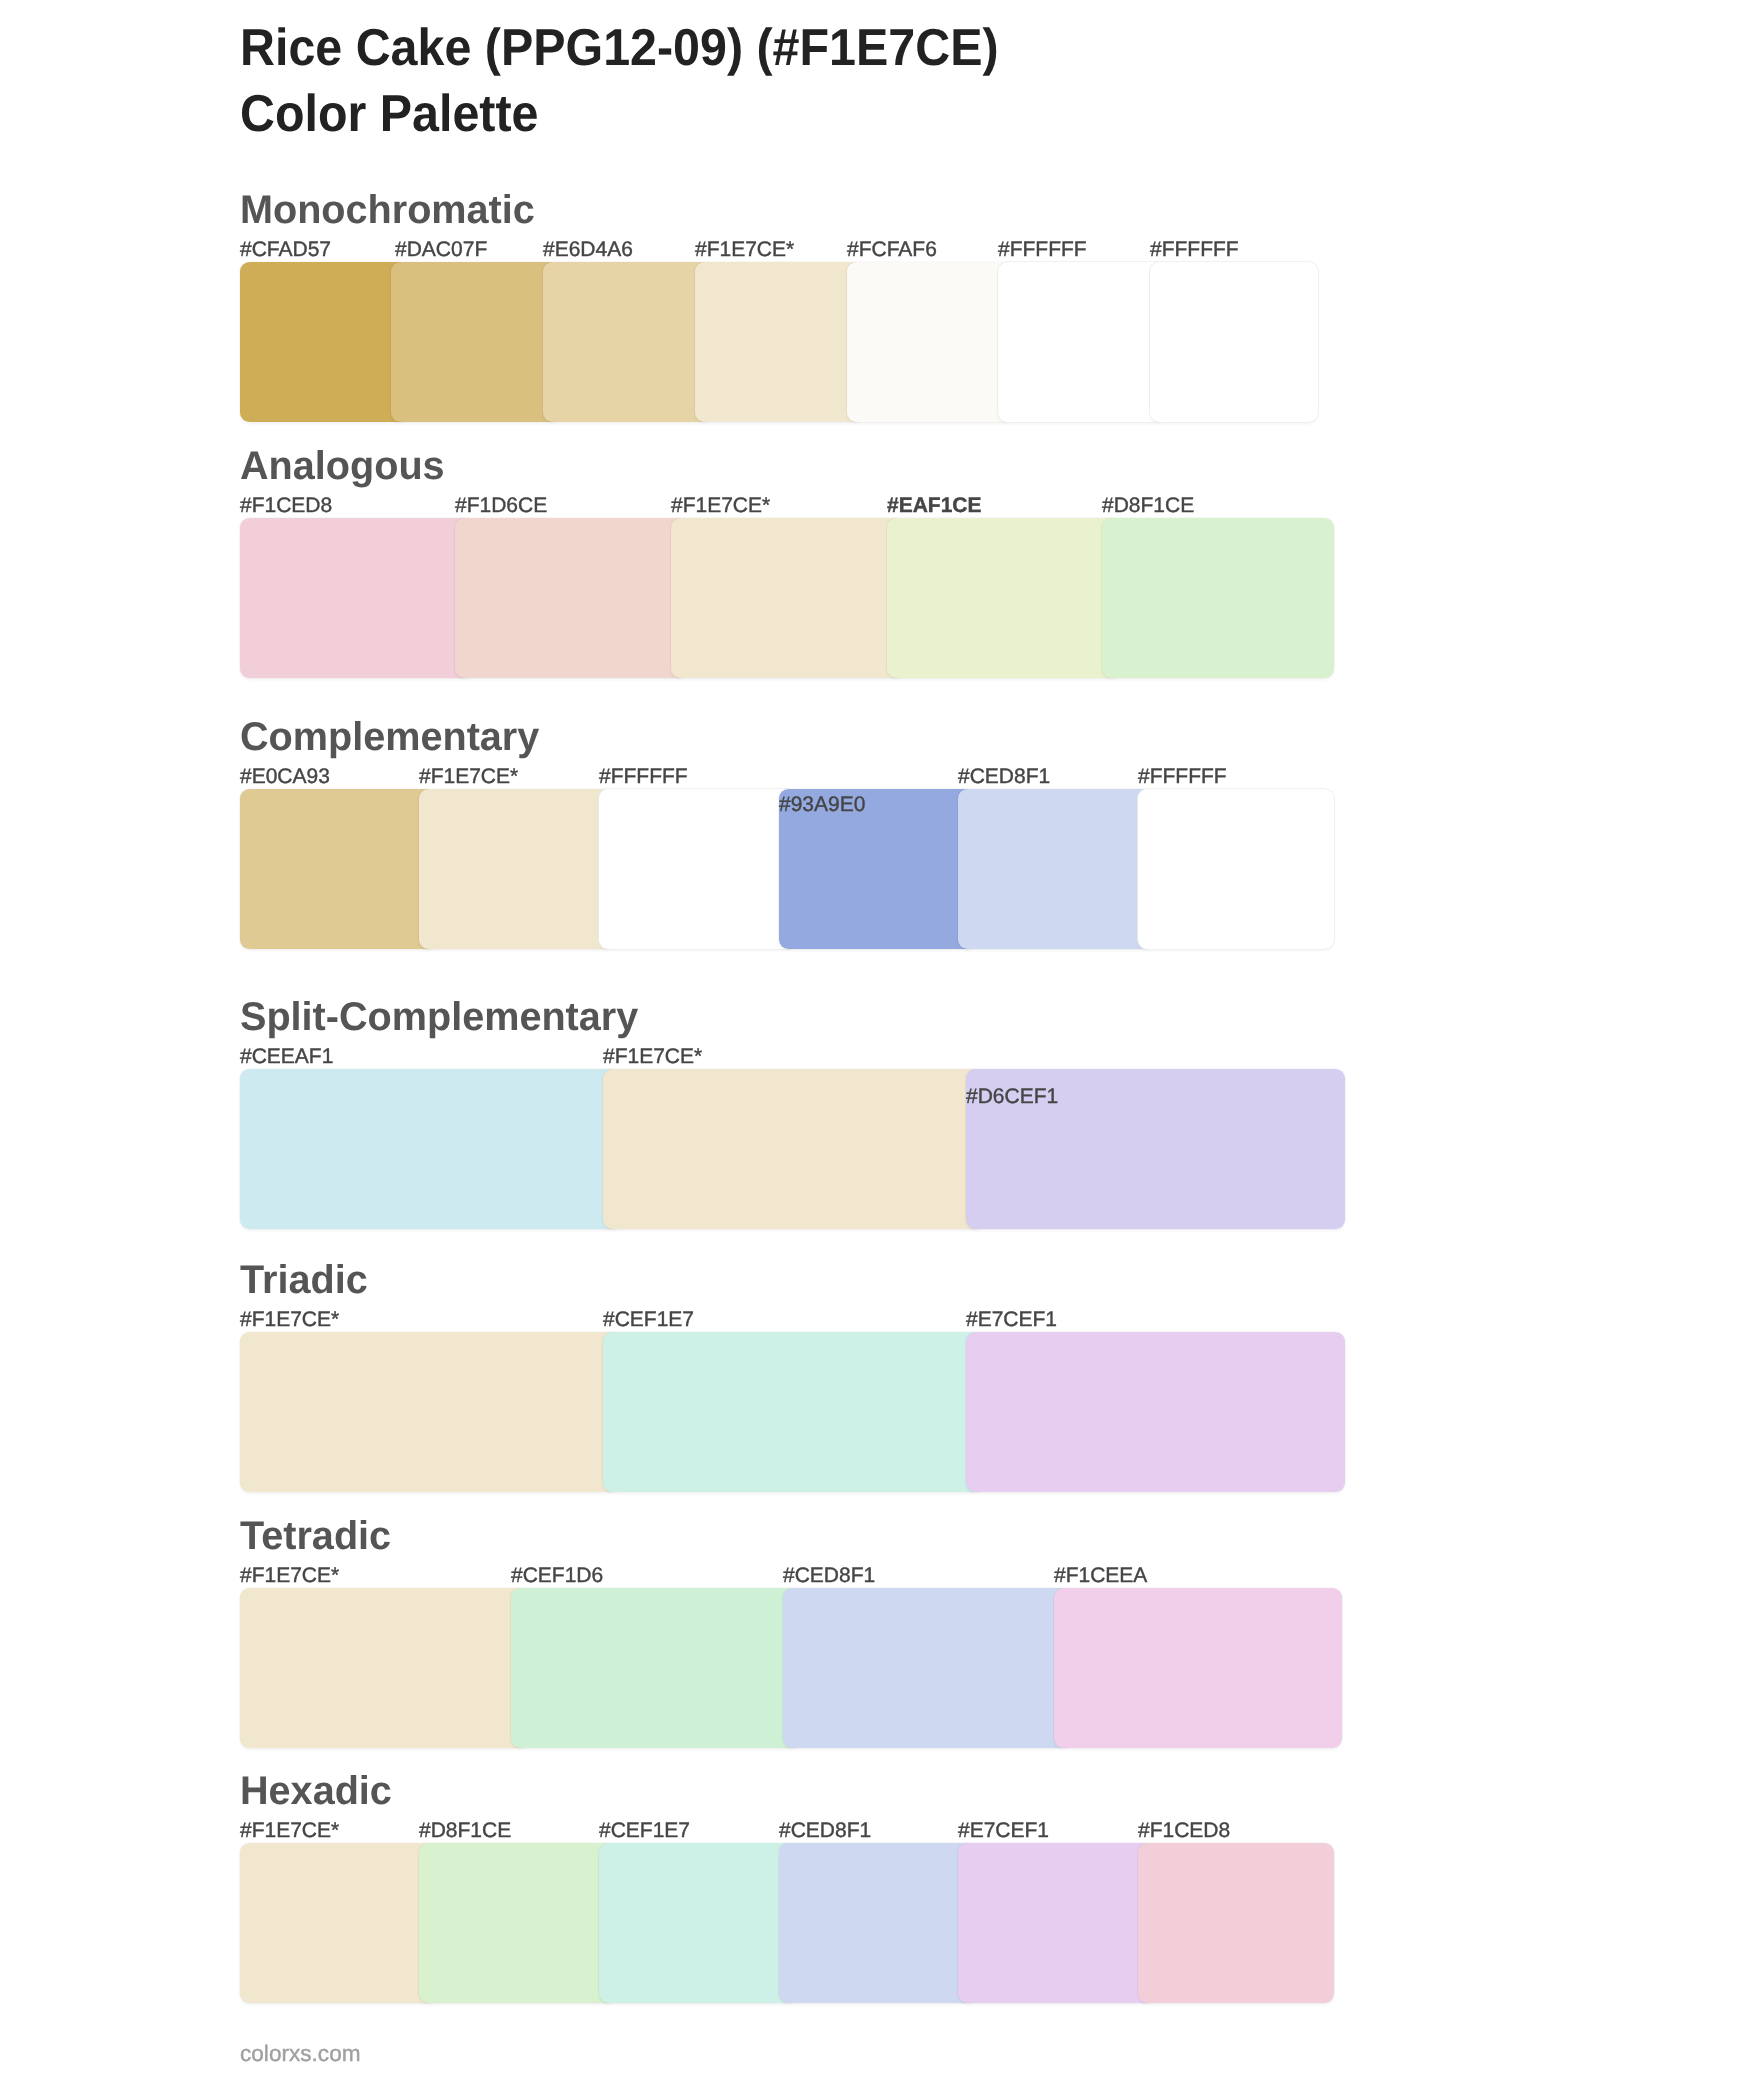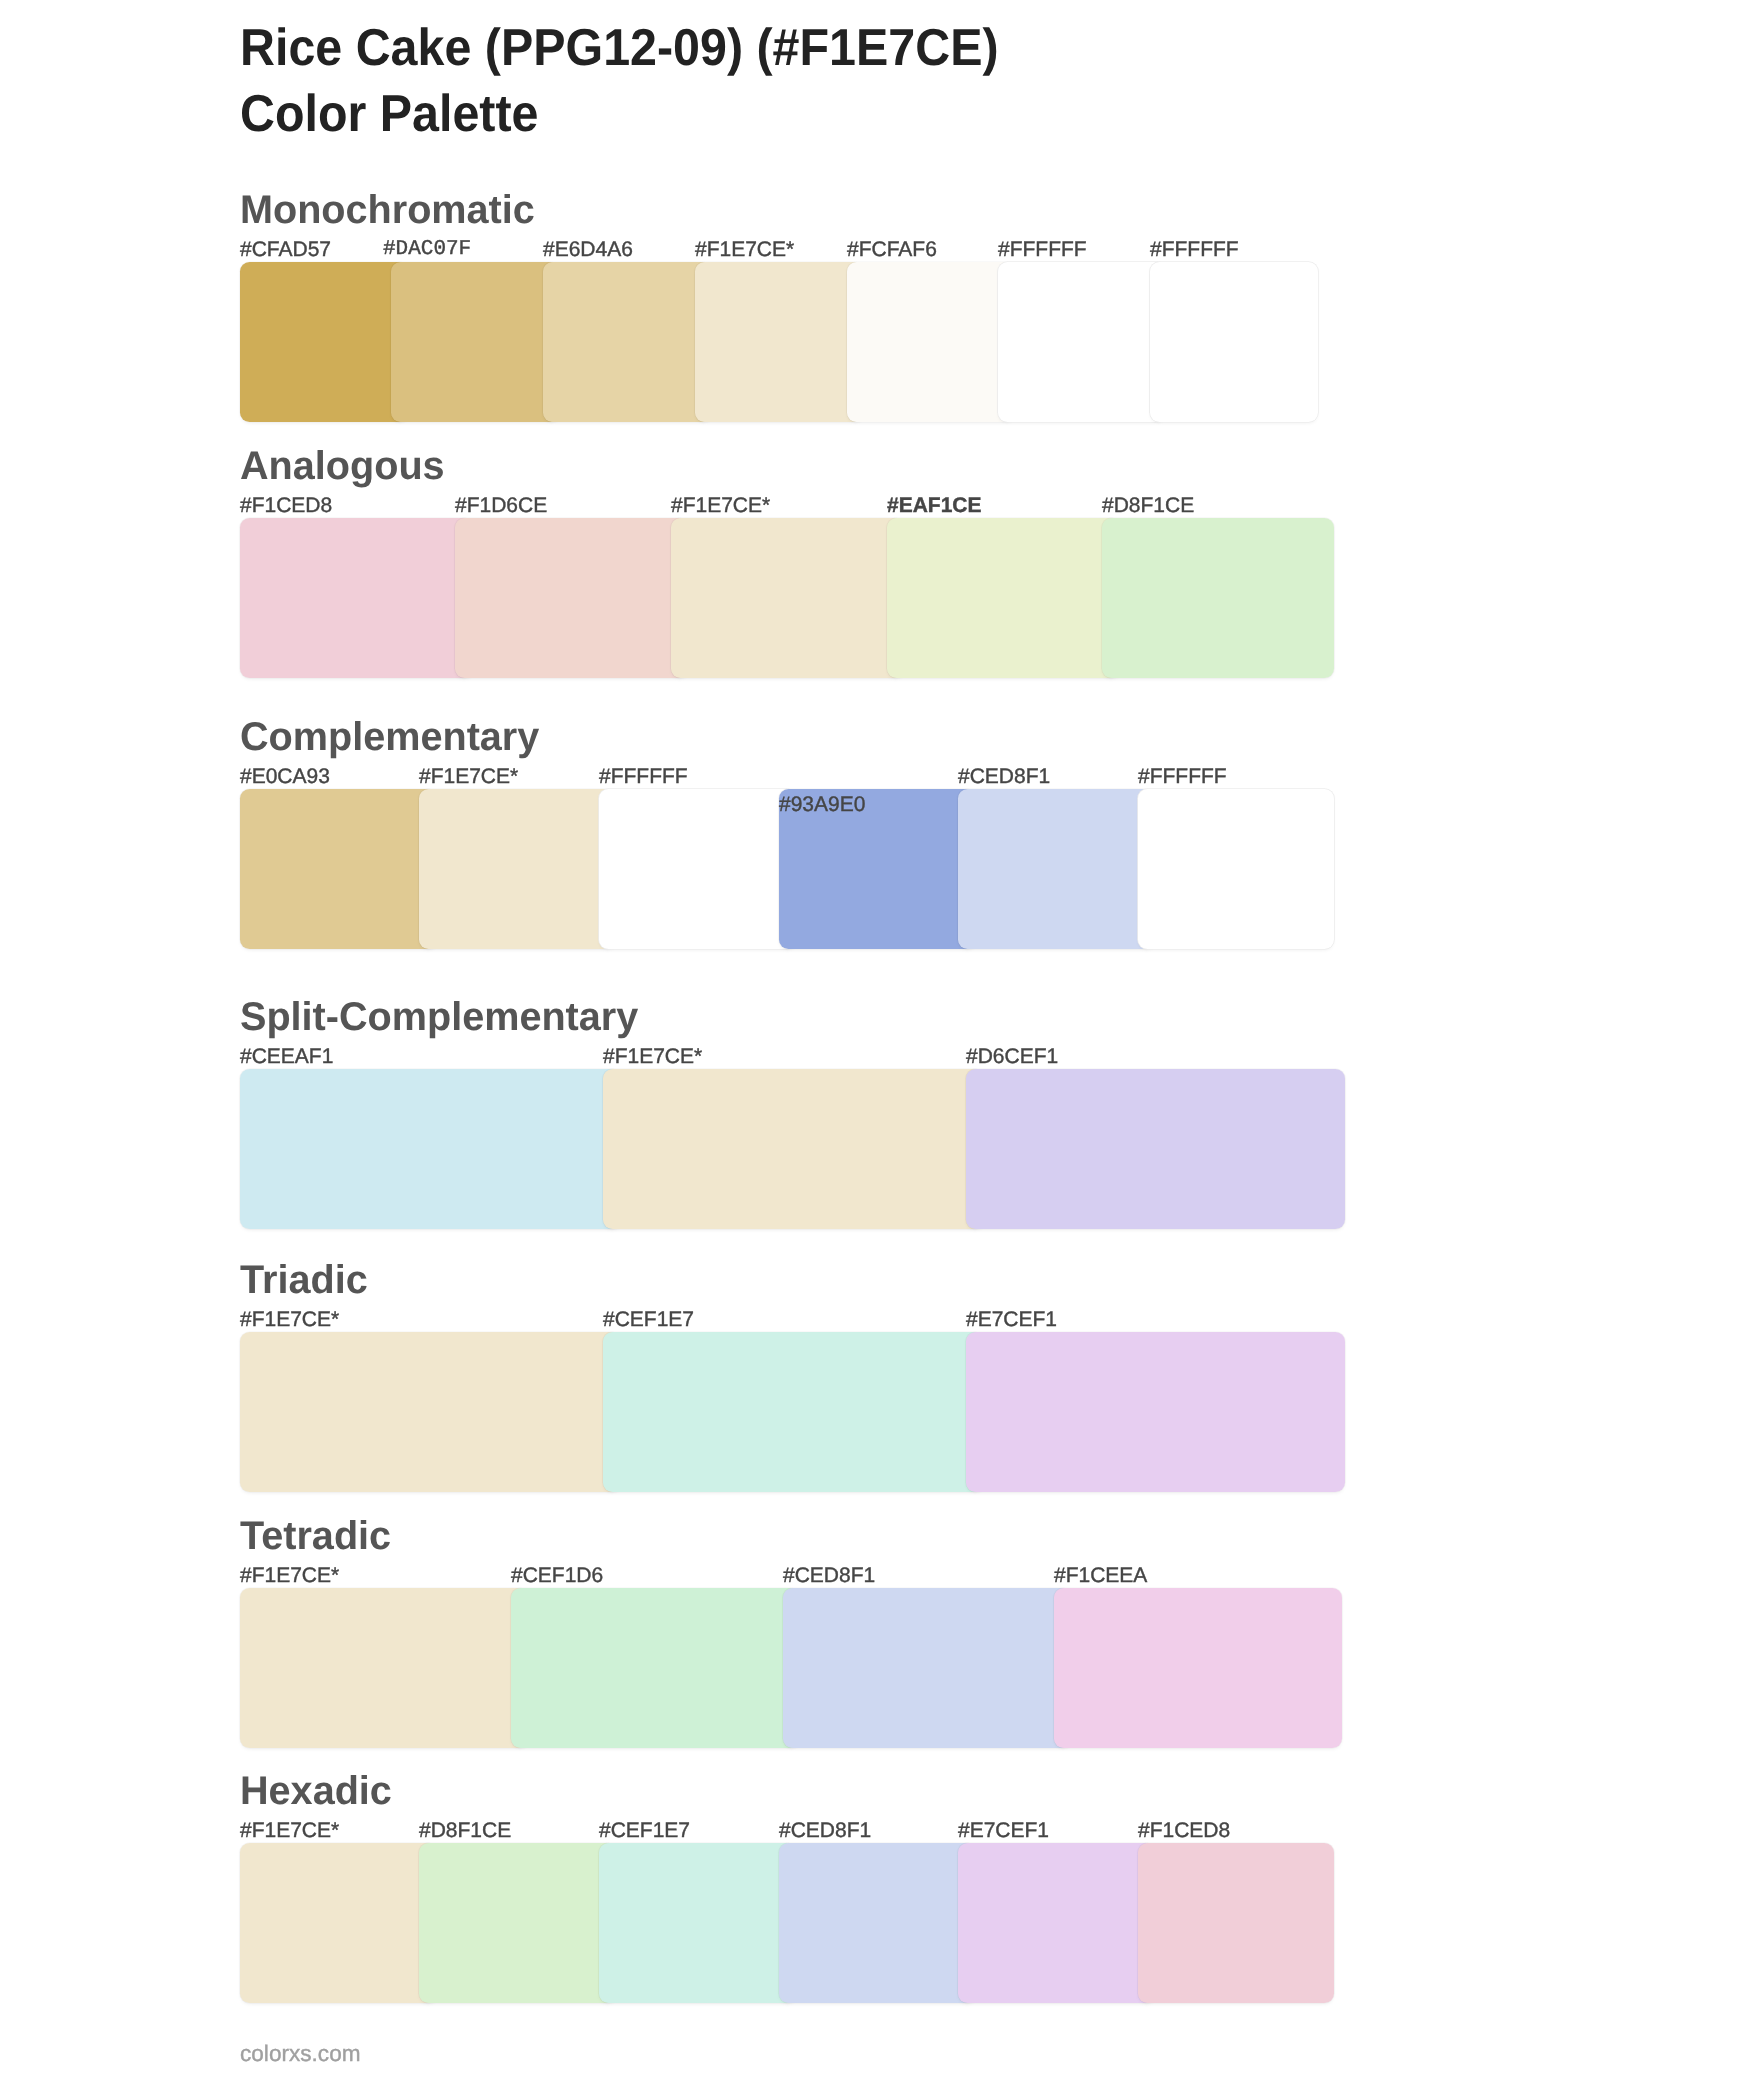--- a/index.html
+++ b/index.html
@@ -35,21 +35,21 @@
 <body>
 
 <div id="page">
   <div class="title-line" style="top:8.4px">Rice Cake (PPG12-09) (#F1E7CE)</div>
   <div class="title-line" style="top:74px">Color Palette</div>
   <div id="sections">
       <div class="sec-title" style="top: 170px;">Monochromatic</div>
       <div class="swatch" style="left: 240px; top: 262px; width: 169px; background: rgb(207, 173, 87); z-index: 10;"></div>
       <div class="hex-label" style="left: 240px; top: 210px; z-index: 100;">#CFAD57</div>
       <div class="swatch" style="left: 391px; top: 262px; width: 169px; background: rgb(218, 192, 127); z-index: 11;"></div>
-      <div class="hex-label" style="left: 383px; top: 210px; z-index: 100; font-family: Liberation Mono, monospace;">#DAC07F</div>
+      <div class="hex-label" style="left: 395px; top: 210px; z-index: 100;">#DAC07F</div>
       <div class="swatch" style="left: 543px; top: 262px; width: 169px; background: rgb(230, 212, 166); z-index: 12;"></div>
       <div class="hex-label" style="left: 543px; top: 210px; z-index: 100;">#E6D4A6</div>
       <div class="swatch" style="left: 695px; top: 262px; width: 169px; background: rgb(241, 231, 206); z-index: 13;"></div>
       <div class="hex-label" style="left: 695px; top: 210px; z-index: 100;">#F1E7CE*</div>
       <div class="swatch" style="left: 847px; top: 262px; width: 169px; background: rgb(252, 250, 246); z-index: 14;"></div>
       <div class="hex-label" style="left: 847px; top: 210px; z-index: 100;">#FCFAF6</div>
       <div class="swatch is-white" style="left: 998px; top: 262px; width: 169px; background: rgb(255, 255, 255); z-index: 15;"></div>
       <div class="hex-label" style="left: 998px; top: 210px; z-index: 100;">#FFFFFF</div>
       <div class="swatch is-white" style="left: 1150px; top: 262px; width: 168px; background: rgb(255, 255, 255); z-index: 16;"></div>
       <div class="hex-label" style="left: 1150px; top: 210px; z-index: 100;">#FFFFFF</div>
@@ -76,21 +76,21 @@
       <div class="swatch" style="left: 958px; top: 789px; width: 197px; background: rgb(206, 216, 241); z-index: 14;"></div>
       <div class="hex-label" style="left: 958px; top: 737px; z-index: 100;">#CED8F1</div>
       <div class="swatch is-white" style="left: 1138px; top: 789px; width: 196px; background: rgb(255, 255, 255); z-index: 15;"></div>
       <div class="hex-label" style="left: 1138px; top: 737px; z-index: 100;">#FFFFFF</div>
       <div class="sec-title" style="top: 977px;">Split-Complementary</div>
       <div class="swatch" style="left: 240px; top: 1069px; width: 381px; background: rgb(206, 234, 241); z-index: 10;"></div>
       <div class="hex-label" style="left: 240px; top: 1017px; z-index: 100;">#CEEAF1</div>
       <div class="swatch" style="left: 603px; top: 1069px; width: 381px; background: rgb(241, 231, 206); z-index: 11;"></div>
       <div class="hex-label" style="left: 603px; top: 1017px; z-index: 100;">#F1E7CE*</div>
       <div class="swatch" style="left: 966px; top: 1069px; width: 379px; background: rgb(214, 206, 241); z-index: 12;"></div>
-      <div class="hex-label" style="left: 966px; top: 1017px; z-index: 100; text-align: right;">#D6CEF1</div>
+      <div class="hex-label" style="left: 966px; top: 1057px; z-index: 100; text-align: right;">#D6CEF1</div>
       <div class="sec-title" style="top: 1240px;">Triadic</div>
       <div class="swatch" style="left: 240px; top: 1332px; width: 381px; background: rgb(241, 231, 206); z-index: 10;"></div>
       <div class="hex-label" style="left: 240px; top: 1280px; z-index: 100;">#F1E7CE*</div>
       <div class="swatch" style="left: 603px; top: 1332px; width: 381px; background: rgb(206, 241, 231); z-index: 11;"></div>
       <div class="hex-label" style="left: 603px; top: 1280px; z-index: 100;">#CEF1E7</div>
       <div class="swatch" style="left: 966px; top: 1332px; width: 379px; background: rgb(231, 206, 241); z-index: 12;"></div>
       <div class="hex-label" style="left: 966px; top: 1280px; z-index: 100;">#E7CEF1</div>
       <div class="sec-title" style="top: 1496px;">Tetradic</div>
       <div class="swatch" style="left: 240px; top: 1588px; width: 289px; background: rgb(241, 231, 206); z-index: 10;"></div>
       <div class="hex-label" style="left: 240px; top: 1536px; z-index: 100;">#F1E7CE*</div>

